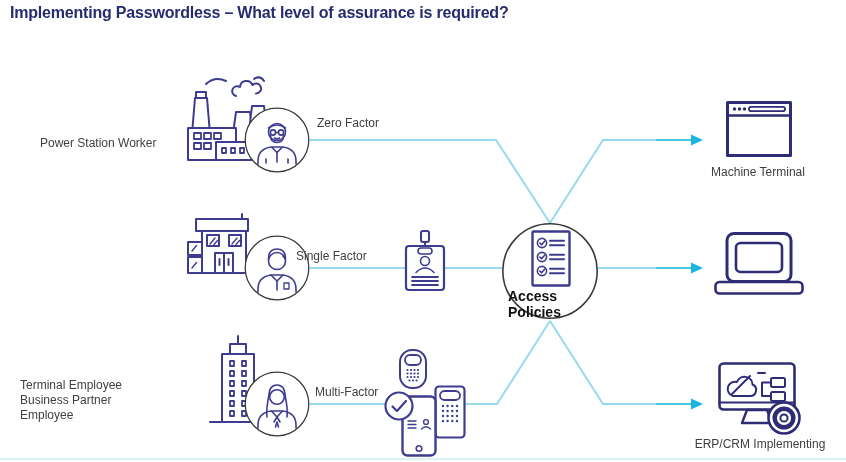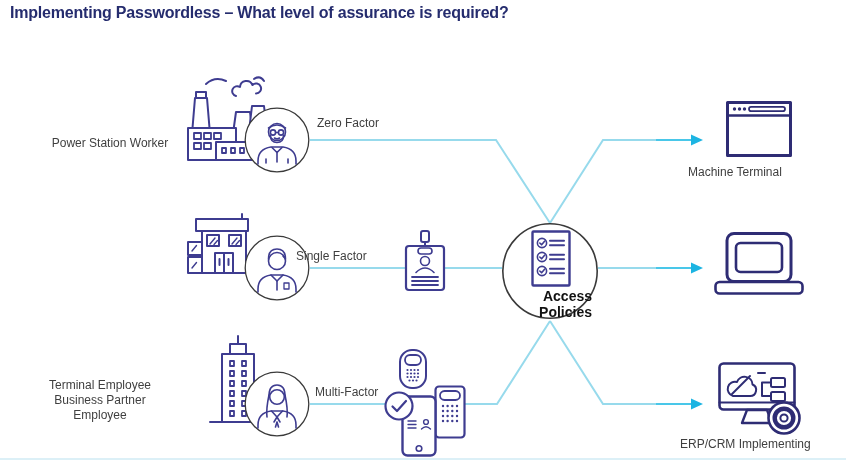--- a/index.html
+++ b/index.html
@@ -3,23 +3,23 @@
 <meta charset="utf-8">
 <style>
   html,body{margin:0;padding:0;background:#fff;}
   .slide{position:relative;width:846px;height:462px;background:#ffffff;overflow:hidden;
          font-family:"Liberation Sans",sans-serif;}
   .title{position:absolute;left:10px;top:4px;width:800px;margin:0;
          font-size:16px;font-weight:700;letter-spacing:-0.2px;color:#252C6E;}
   .abs{position:absolute;}
   svg{display:block;overflow:visible;}
   .lbl{position:absolute;font-size:12px;color:#3F3F3F;line-height:15px;white-space:nowrap;}
-  .lbl.right{text-align:center;}
-  .lbl.center{}
-  .center-label{position:absolute;text-align:right;font-size:14px;font-weight:700;color:#111;line-height:16px;}
+  .lbl.right{text-align:left;}
+  .lbl.center{text-align:center;}
+  .center-label{position:absolute;text-align:left;font-size:14px;font-weight:700;color:#111;line-height:16px;}
   .bottom-rule{position:absolute;left:0;top:458px;width:846px;height:2px;background:#DCF0F7;}
 </style>
 </head>
 <body>
 
 <div class="slide">
 
   <h1 class="title">Implementing Passwordless – What level of assurance is required?</h1>
 
   <svg class="abs" style="left:0;top:0" width="846" height="462" viewBox="0 0 846 462">

